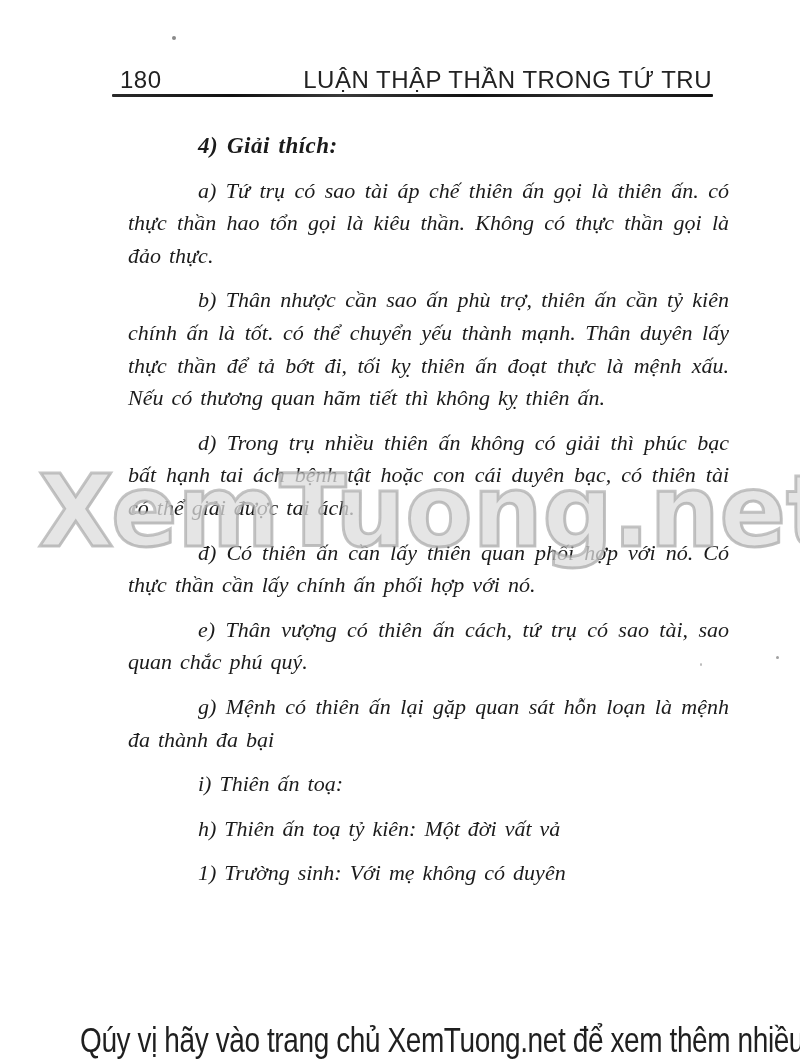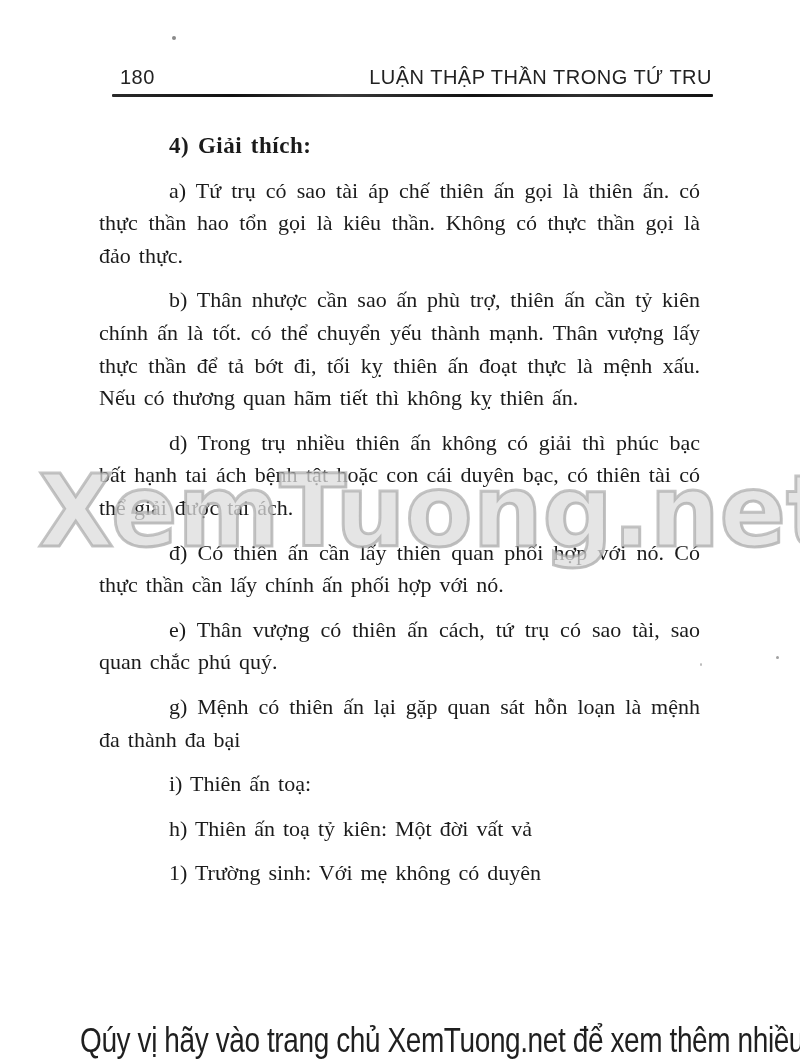--- a/index.html
+++ b/index.html
@@ -16,46 +16,47 @@
   
   .running-head {
     position: absolute;
     top: 66px;
     left: 120px;
     width: 592px;
     display: flex;
     justify-content: space-between;
     align-items: baseline;
     font-family: "Liberation Sans", "DejaVu Sans", sans-serif;
-    font-size: 20px;
+    font-size: 24px;
     font-weight: 400;
     color: #222;
     letter-spacing: 0.5px;
   }
   .head-rule {
     position: absolute;
     top: 94px;
     left: 112px;
     width: 601px;
     height: 3px;
     background: linear-gradient(90deg,
       #2a2a2a 0%, #111 20%, #3a3a3a 38%, #111 60%, #2f2f2f 78%, #111 100%);
     border-radius: 1px;
   }
   
   .text-block {
     position: absolute;
     top: 130px;
-    left: 99px;
+    left: 128px;
     width: 601px;
     font-size: 22px;
     line-height: 32.6px;
     text-align: justify;
     word-spacing: 2.5px;
     z-index: 2;
+    font-style: italic;
   }
   .section-heading {
     font-size: 23px;
     font-weight: 700;
     margin: 0 0 0 70px;
     letter-spacing: 0.5px;
   }
   .text-block p {
     margin-top: 12px;
     text-indent: 70px;
@@ -113,21 +114,21 @@
 
   <div class="running-head">
     <span>180</span>
     <span>LUẬN THẬP THẦN TRONG TỨ TRU</span>
   </div>
   <div class="head-rule"></div>
 
   <div class="text-block">
     <h2 class="section-heading">4) Giải thích:</h2>
     <p class="first">a) Tứ trụ có sao tài áp chế thiên ấn gọi là thiên ấn. có thực thần hao tổn gọi là kiêu thần. Không có thực thần gọi là đảo thực.</p>
-    <p>b) Thân nhược cần sao ấn phù trợ, thiên ấn cần tỷ kiên chính ấn là tốt. có thể chuyển yếu thành mạnh. Thân vượng lấy thực thần để tả bớt đi, tối kỵ thiên ấn đoạt thực là mệnh xấu. Nếu có thương quan hãm tiết thì không kỵ thiên ấn.</p>
+    <p>b) Thân nhược cần sao ấn phù trợ, thiên ấn cần tỷ kiên chính ấn là tốt. có thể chuyển yếu thành mạnh. Thân duyên lấy thực thần để tả bớt đi, tối kỵ thiên ấn đoạt thực là mệnh xấu. Nếu có thương quan hãm tiết thì không kỵ thiên ấn.</p>
     <p>d) Trong trụ nhiều thiên ấn không có giải thì phúc bạc bất hạnh tai ách bệnh tật hoặc con cái duyên bạc, có thiên tài có thể giải được tai ách.</p>
     <p>đ) Có thiên ấn cần lấy thiên quan phối hợp với nó. Có thực thần cần lấy chính ấn phối hợp với nó.</p>
     <p>e) Thân vượng có thiên ấn cách, tứ trụ có sao tài, sao quan chắc phú quý.</p>
     <p>g) Mệnh có thiên ấn lại gặp quan sát hỗn loạn là mệnh đa thành đa bại</p>
     <p>i) Thiên ấn toạ:</p>
     <p>h) Thiên ấn toạ tỷ kiên: Một đời vất vả</p>
     <p>1) Trường sinh: Với mẹ không có duyên</p>
   </div>
 
   <div class="watermark">XemTuong.net</div>

